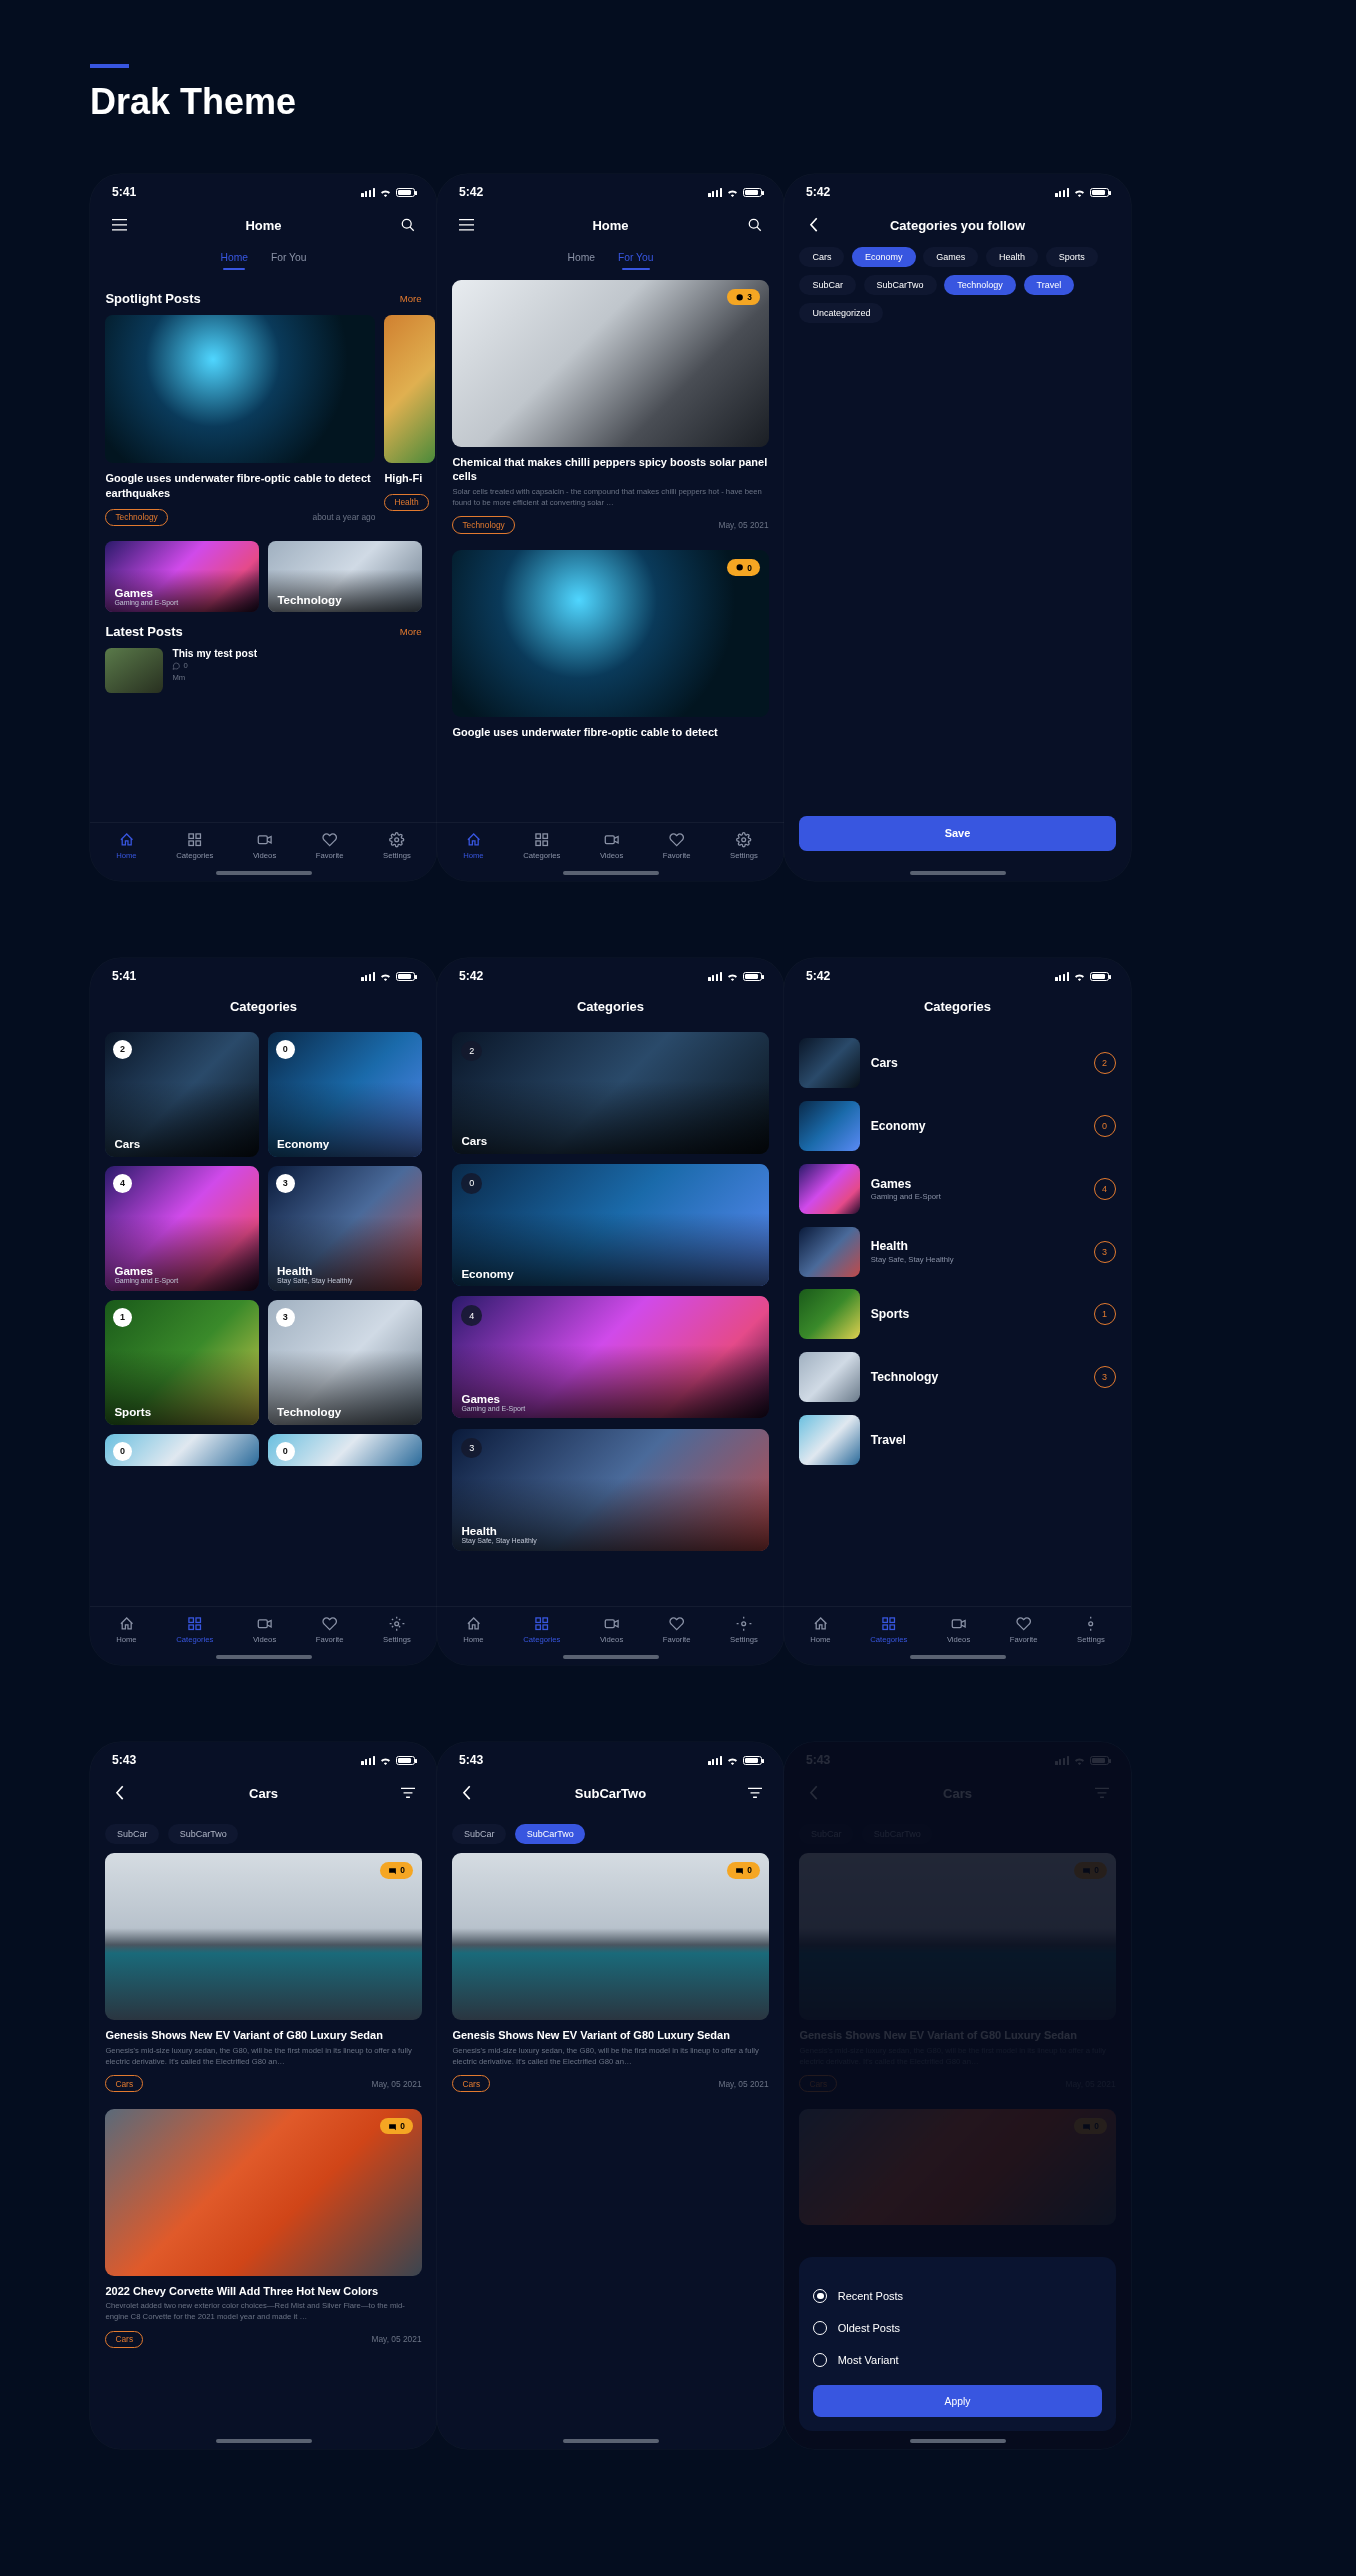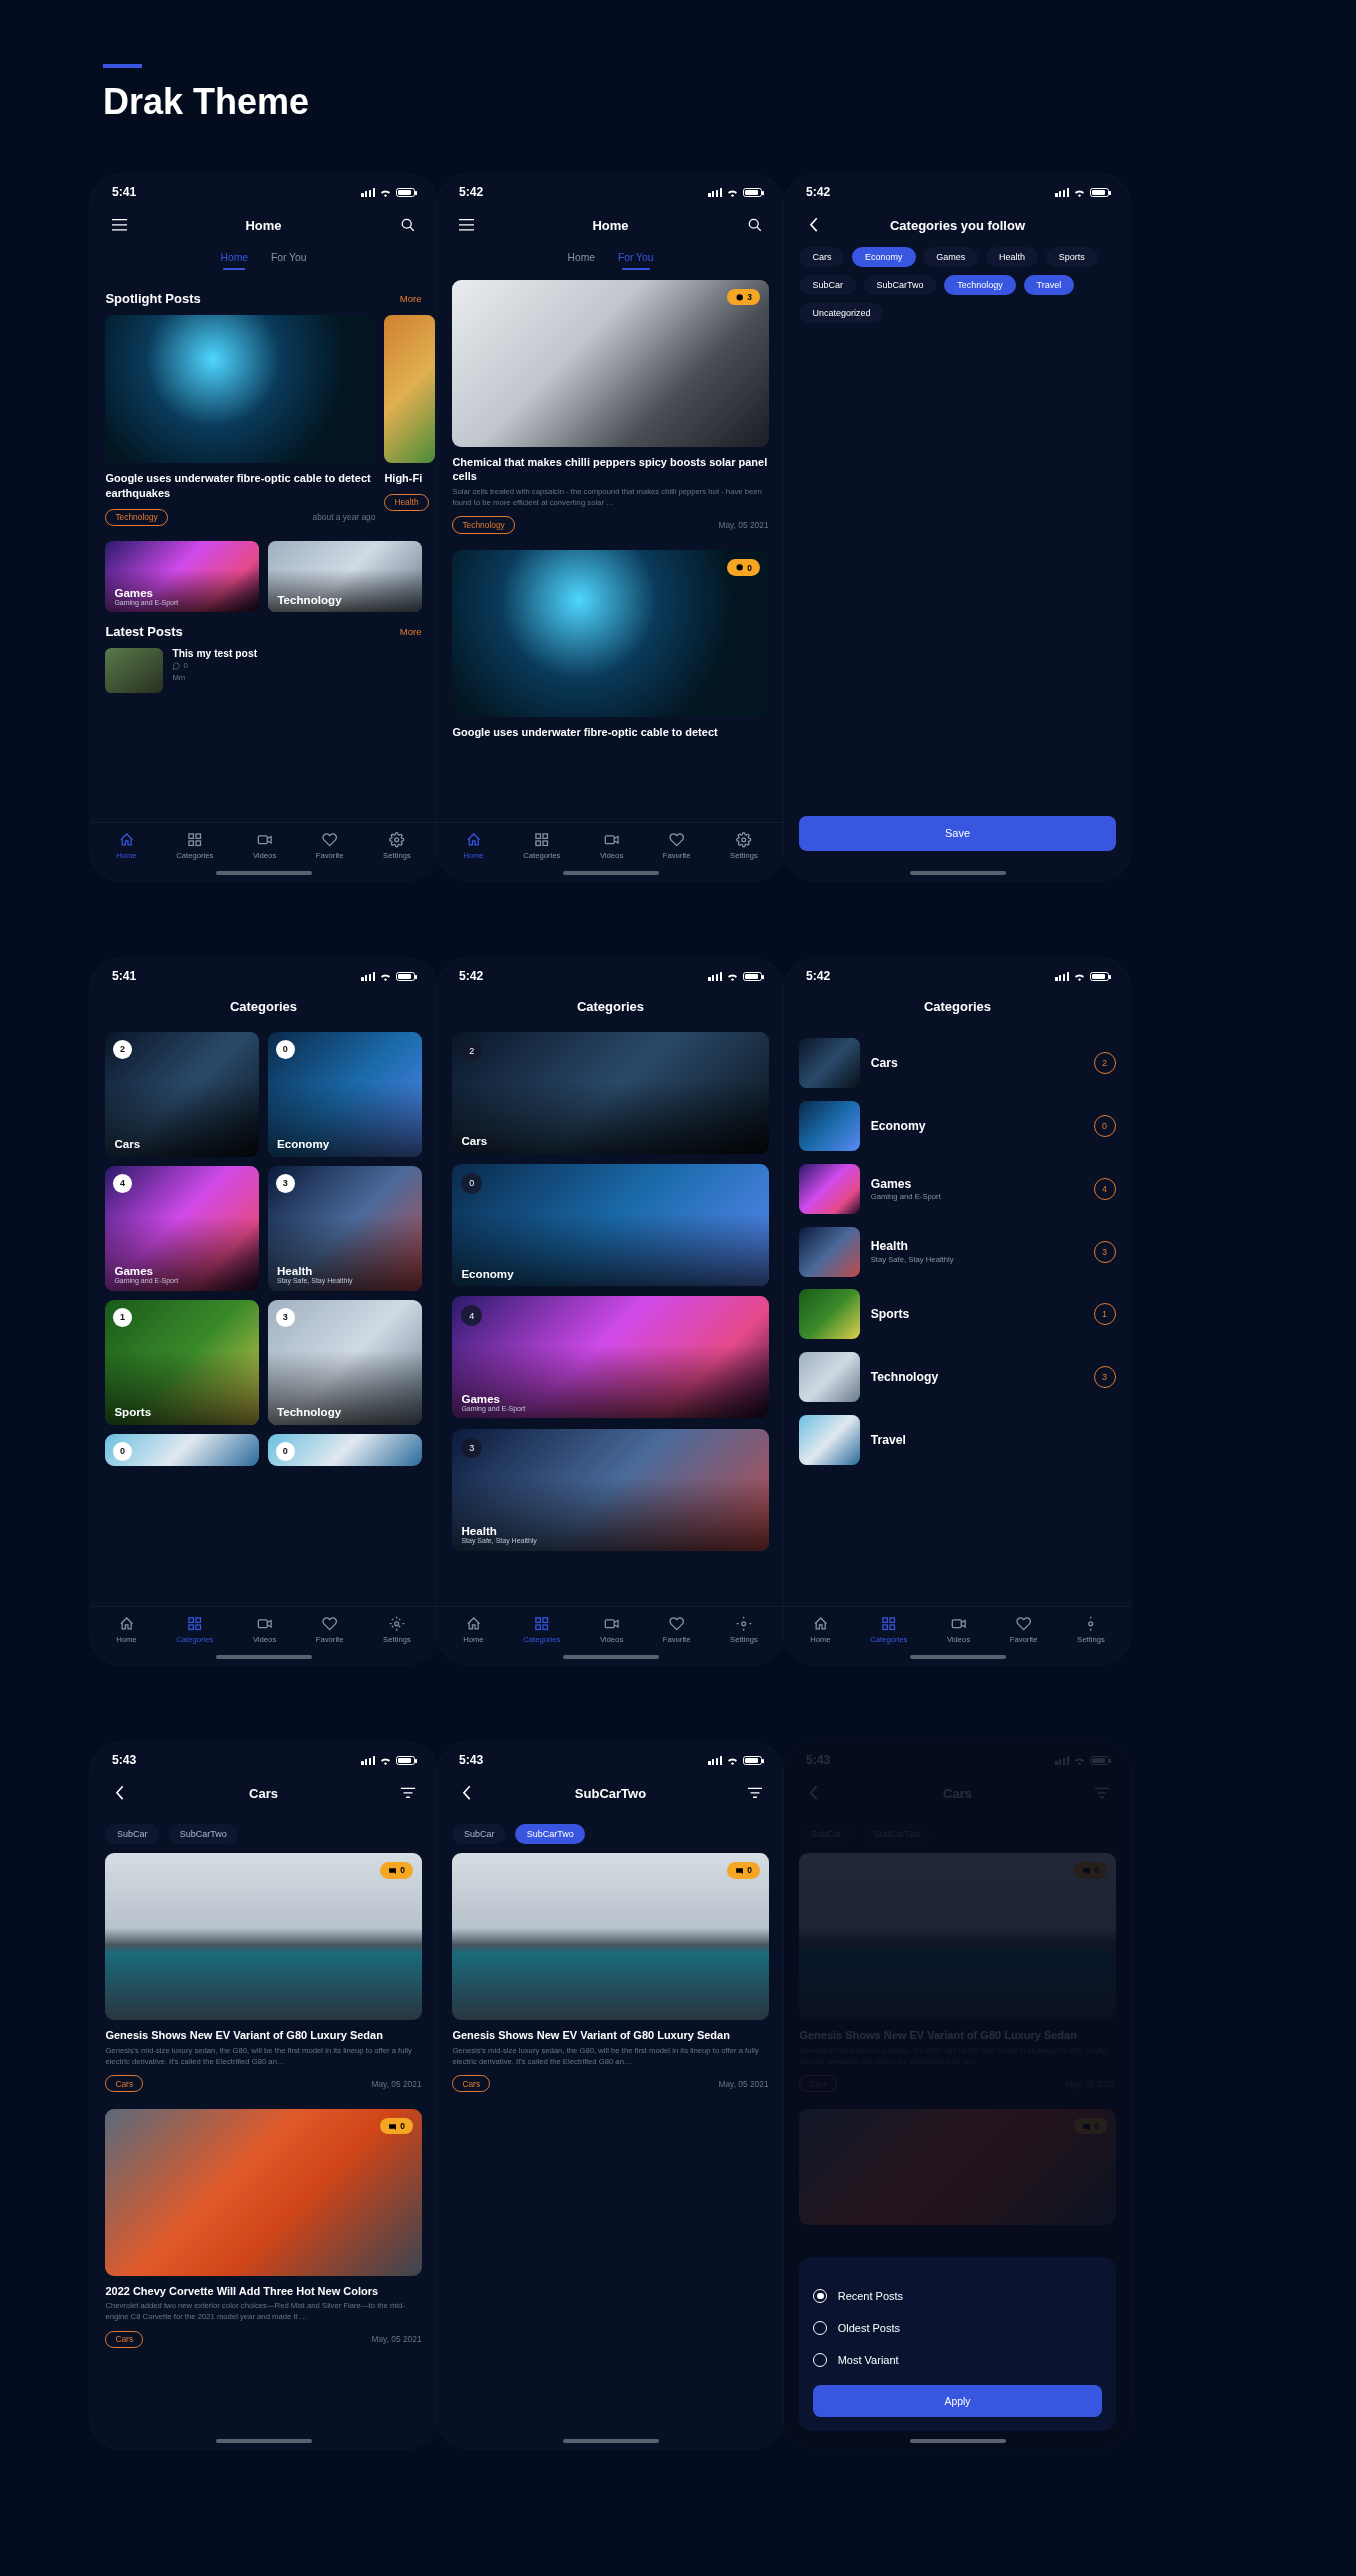--- a/index.html
+++ b/index.html
@@ -1,17 +1,17 @@
 <!DOCTYPE html>
 <html style="font-size:10.3px"><head>
 <meta charset="utf-8">
 <style>
 * { margin: 0; padding: 0; box-sizing: border-box; font-family: -apple-system, BlinkMacSystemFont, sans-serif; }
 body { background: #040d1f; color: #fff; padding: 64px 90px; min-width: 1357px; }
-.page-title-wrap { margin-bottom: 51px; margin-left: 13px; }
+.page-title-wrap { margin-bottom: 51px; }
 .accent-bar { width: 39px; height: 3.9px; background: #3856e0; margin-bottom: 13px; }
 .page-title-text { font-size: 36px; font-weight: 700; }
 .row { display: flex; margin-bottom: 77px; }
 .phone { width: 347px; height: 707px; background: #081026; border-radius: 31px; overflow: hidden; display: flex; flex-direction: column; position: relative; box-shadow: 0 0 0 0.6px rgba(255,255,255,0.05); }
 .status-bar { display: flex; justify-content: space-between; align-items: center; padding: 11.6px 22px 6.4px; font-size: 12.2px; font-weight: 600; }
 .status-icons { display: flex; gap: 3.9px; align-items: center; }
 .sig { display: flex; gap: 1.3px; align-items: flex-end; }
 .sig span { width: 2.6px; background: #fff; border-radius: 0.6px; }
 .batt { width: 19px; height: 9px; border: 1px solid #fff; border-radius: 2.6px; position: relative; }
 .batt::after { content: ""; position: absolute; right: -2.6px; top: 1.9px; width: 1.3px; height: 3.9px; background: #fff; border-radius: 0.6px; }
@@ -51,21 +51,21 @@
 .nav-item.active { color: #3856e0; }
 .home-indicator { width: 96px; height: 3.2px; background: #5a6272; border-radius: 1.9px; margin: 5.1px auto 6.4px; }
 .feed-card { margin-bottom: 16.7px; }
 .feed-img { width: 100%; height: 167px; border-radius: 9px; position: relative; overflow: hidden; }
 .comment-badge { position: absolute; top: 9px; right: 9px; background: #f5a623; color: #000; padding: 3.2px 7.7px; border-radius: 10.3px; font-size: 8.4px; font-weight: 600; display: flex; align-items: center; gap: 3.2px; }
 .feed-title { font-size: 11px; font-weight: 600; margin-top: 7.7px; line-height: 1.35; }
 .feed-desc { color: #6b7385; font-size: 7.7px; margin-top: 3px; line-height: 1.4; }
 .chips { display: flex; flex-wrap: wrap; gap: 7.7px; padding: 0 15.4px; }
 .chip { padding: 5.1px 13px; border-radius: 13px; font-size: 9px; background: #0f1730; cursor: pointer; }
 .chip.active { background: #3856e0; }
-.save-btn { margin: 0 15.4px 15.4px; background: #3856e0; padding: 11.6px; text-align: center; border-radius: 7.7px; font-size: 11px; font-weight: 400; cursor: pointer; }
+.save-btn { margin: 0 15.4px 15.4px; background: #3856e0; padding: 11.6px; text-align: center; border-radius: 7.7px; font-size: 11px; font-weight: 700; cursor: pointer; }
 .grid2 { display: grid; grid-template-columns: 1fr 1fr; gap: 9px; }
 .cat-tile { height: 125px; border-radius: 9px; position: relative; overflow: hidden; cursor: pointer; }
 .count-badge { position: absolute; top: 7.7px; left: 7.7px; background: #fff; color: #000; width: 19px; height: 19px; border-radius: 50%; display: flex; align-items: center; justify-content: center; font-size: 9px; font-weight: 600; }
 .count-badge.left-white { background: #fff; color: #111; }
 .wide-tile { height: 122px; border-radius: 9px; position: relative; overflow: hidden; margin-bottom: 10.3px; cursor: pointer; }
 .count-badge-dark { position: absolute; top: 9px; left: 9px; background: rgba(20,25,45,0.85); color: #fff; width: 20.6px; height: 20.6px; border-radius: 50%; display: flex; align-items: center; justify-content: center; font-size: 9px; }
 .list-row { display: flex; align-items: center; gap: 10.3px; padding: 6.4px 0; cursor: pointer; }
 .list-thumb { width: 61px; height: 50px; border-radius: 7.7px; flex-shrink: 0; }
 .list-info { flex: 1; }
 .list-name { font-size: 12.2px; font-weight: 700; }

